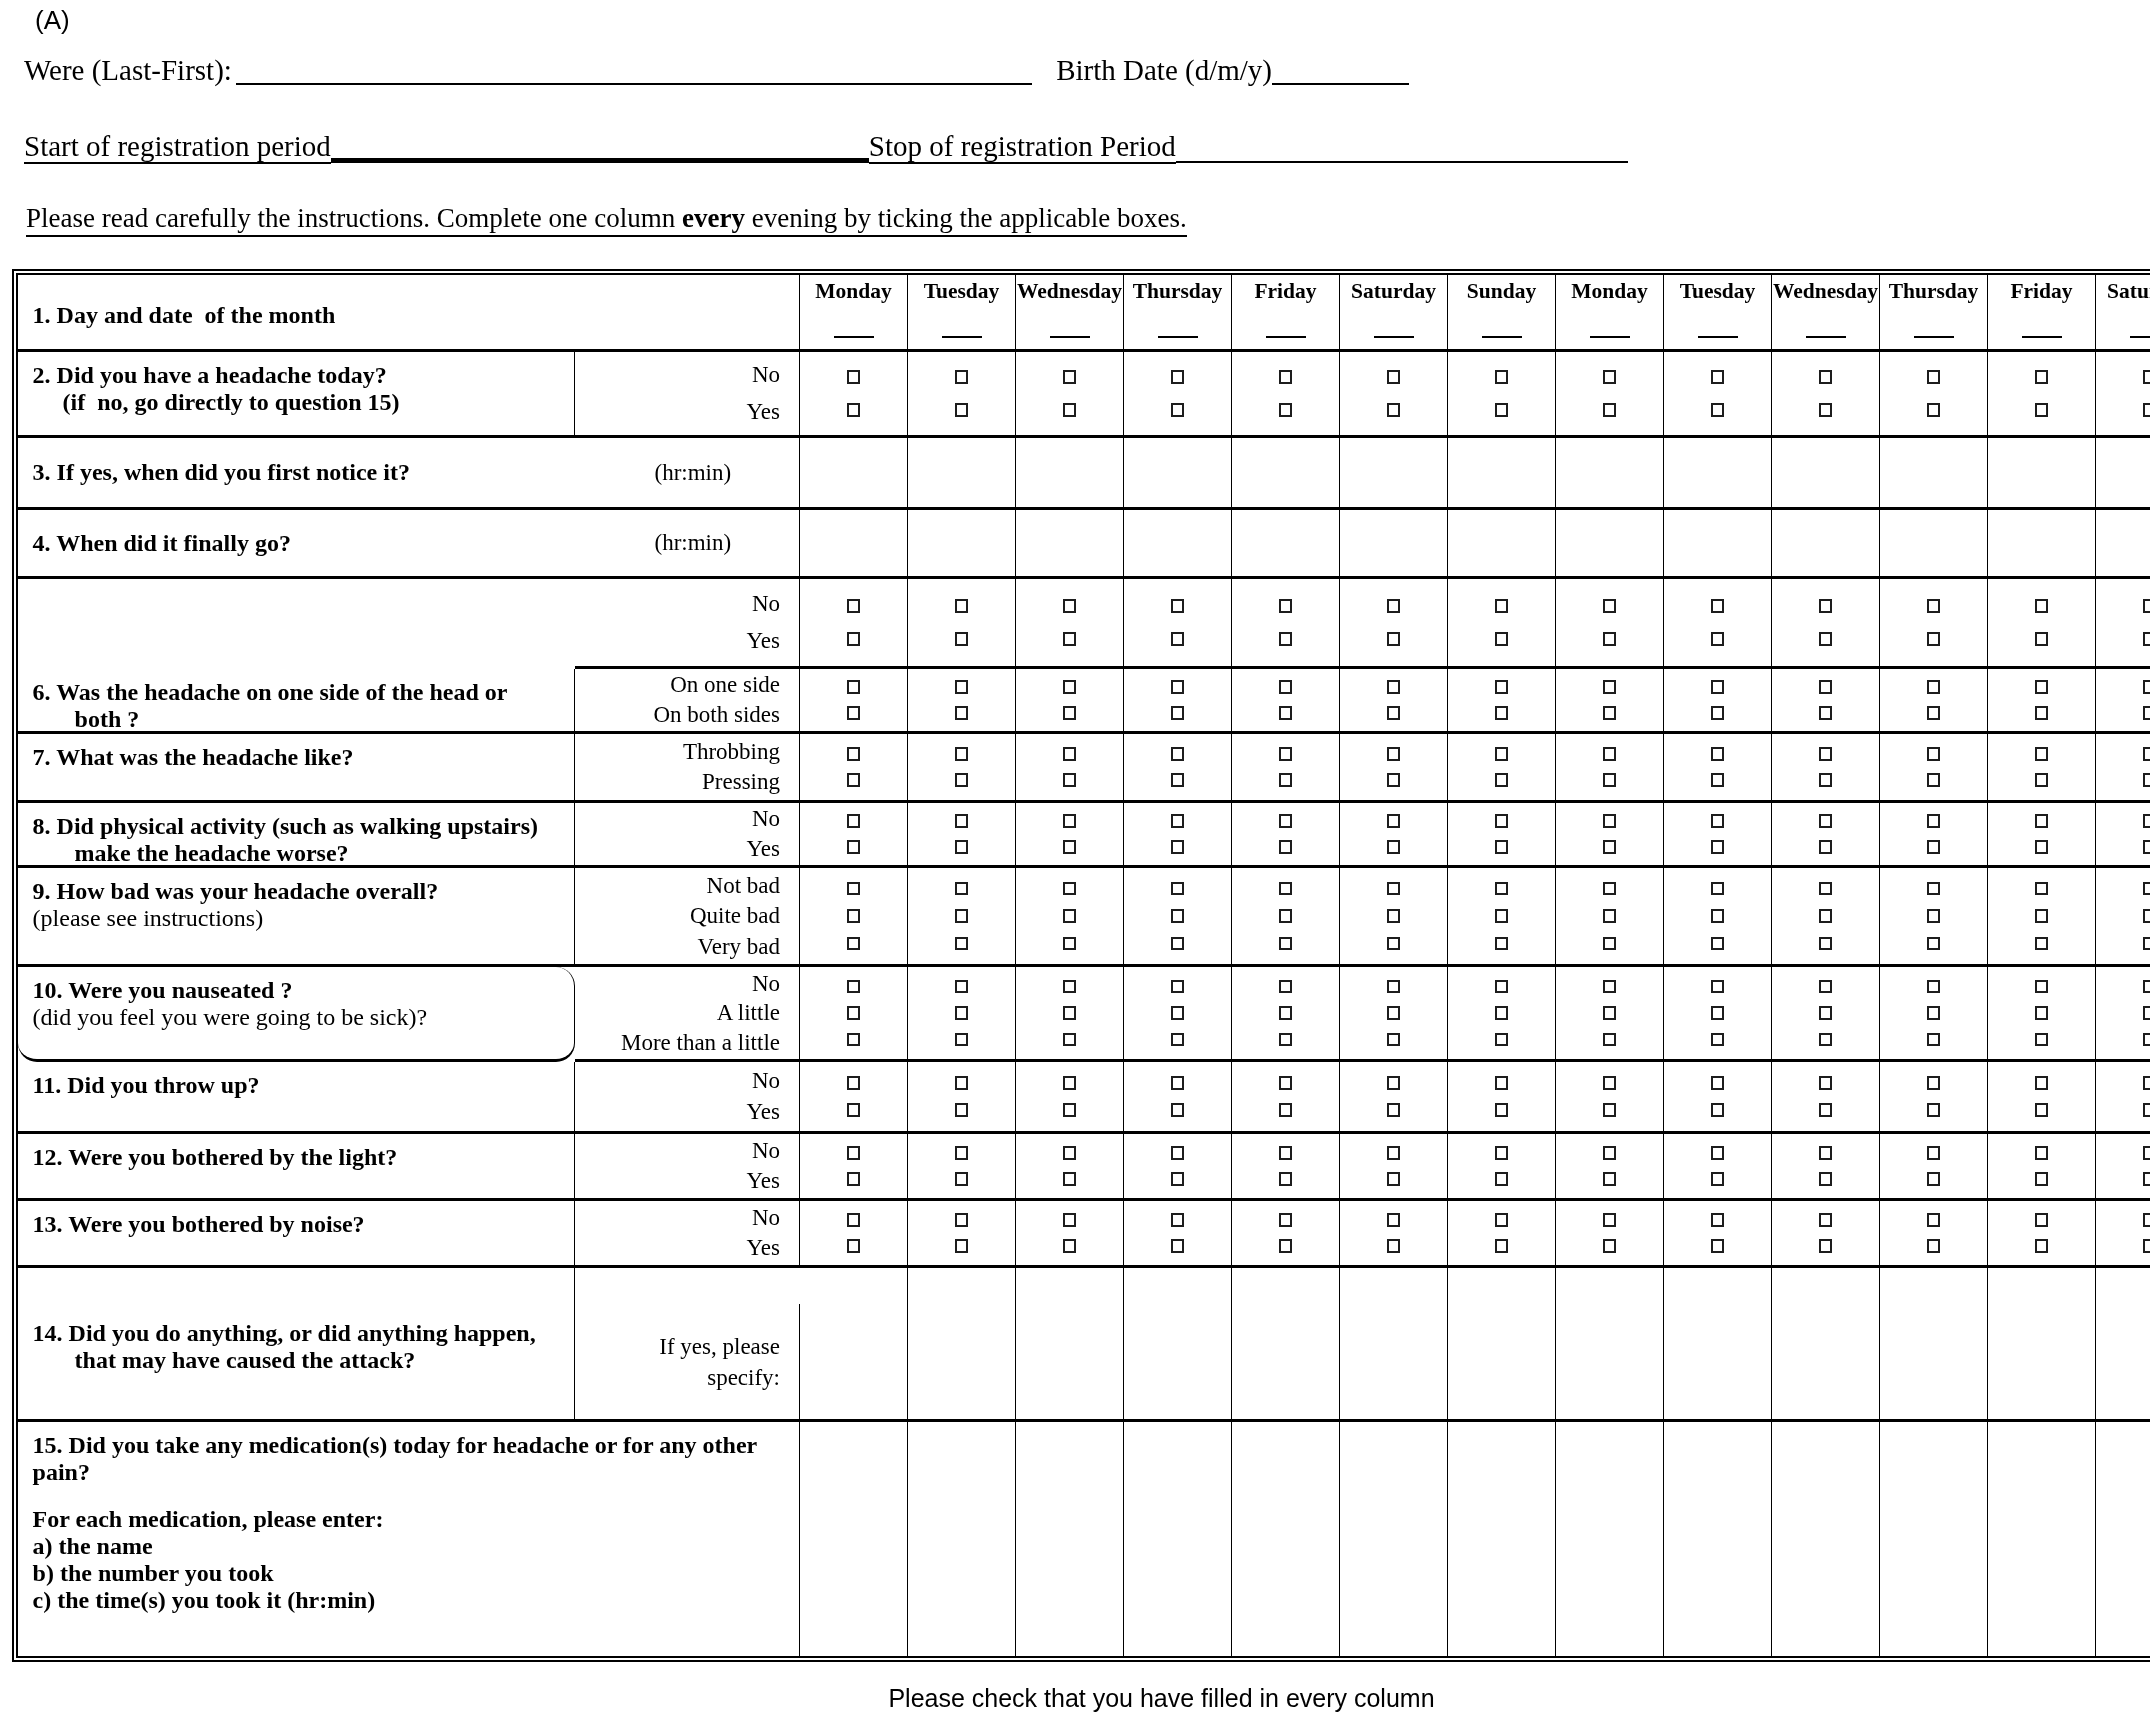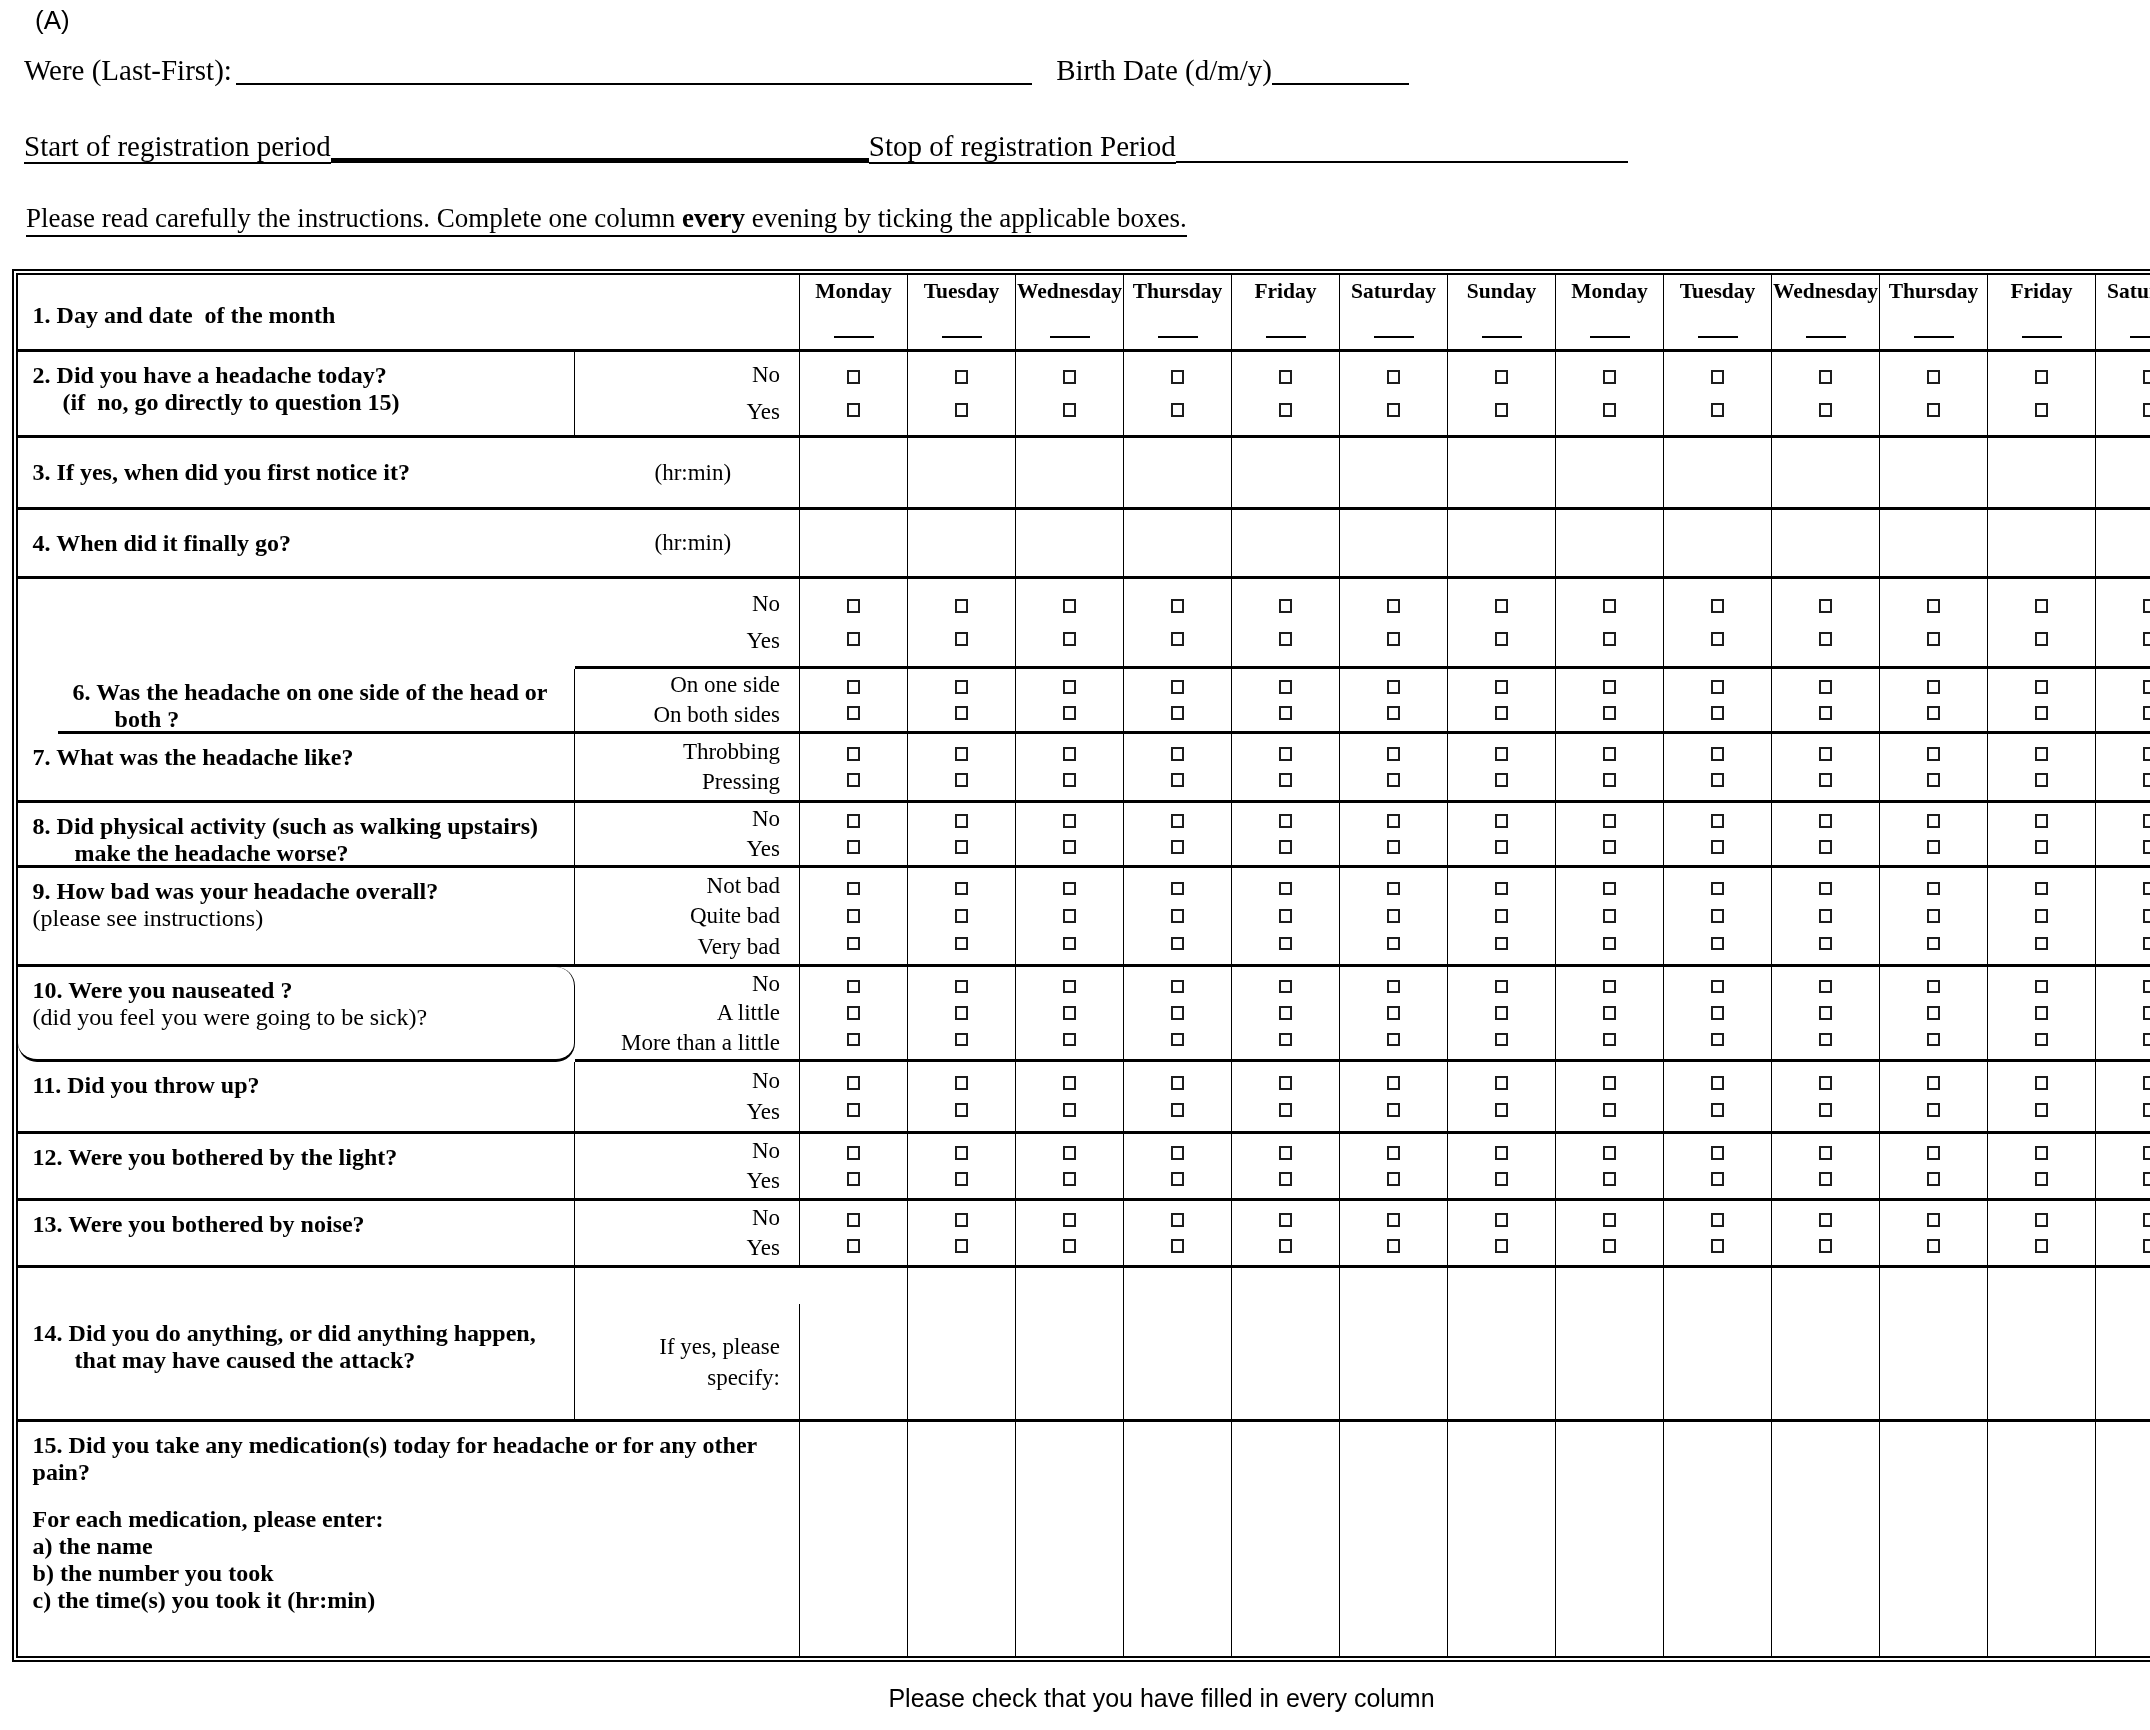--- a/index.html
+++ b/index.html
@@ -322,21 +322,21 @@
         <div class="cb"></div>
       </div>
       <div class="cell daycell" style="grid-area: 5 / 14;">
         <div class="cb"></div>
         <div class="cb"></div>
       </div>
       <div class="cell daycell" style="grid-area: 5 / 15;">
         <div class="cb"></div>
         <div class="cb"></div>
       </div>
-      <div class="cell qcell" style="grid-area: 6 / 1; margin-left: 40px;">
+      <div class="cell qcell" style="grid-area: 6 / 1;">
         <div class="qtext">
           <div class="qline">6. Was the headache on one side of the head or</div>
           <div class="qline">       both ?</div>
         </div>
       </div>
       <div class="cell subcell" style="grid-area: 6 / 2;">
         <div class="subline">On one side</div>
         <div class="subline">On both sides</div>
       </div>
       <div class="cell daycell" style="grid-area: 6 / 3;">

